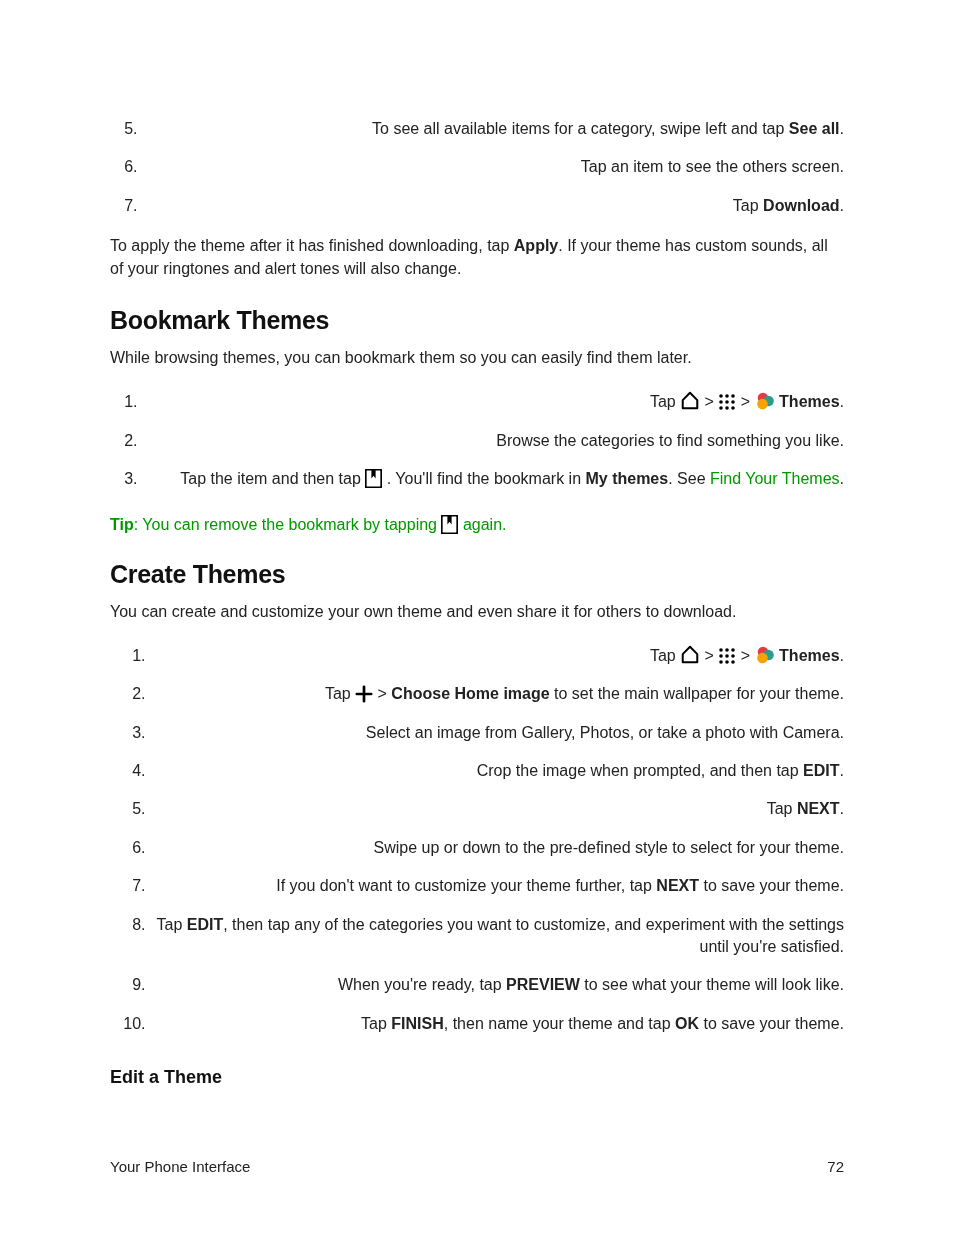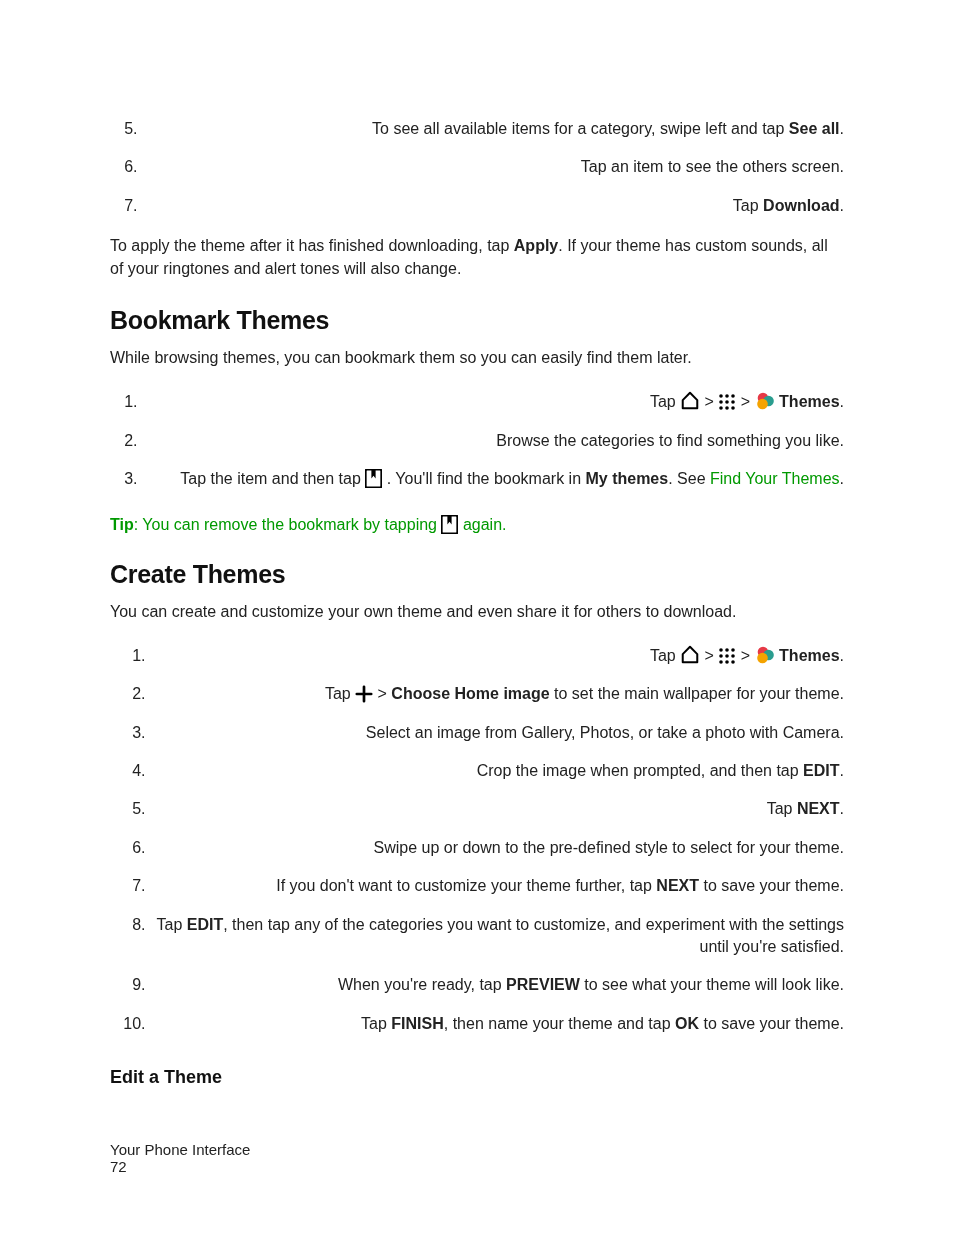--- a/index.html
+++ b/index.html
@@ -57,21 +57,20 @@
   .icon svg { display: block; }
   .footer {
     position: absolute;
     left: 110px;
     right: 110px;
     bottom: 60px;
     font-size: 15px;
     color: #222;
     display: flex;
     justify-content: space-between;
-    flex-direction: column;
   }
   ol.steps.wide { padding-left: 40px; }
 </style>
 </head>
 <body>
 
 <svg width="0" height="0" style="position:absolute">
   <defs>
     <g id="home-icon">
       <path d="M3 10 L11 2 L19 10 L19 19 L3 19 Z" fill="none" stroke="#000" stroke-width="2.2" stroke-linejoin="round"></path>

